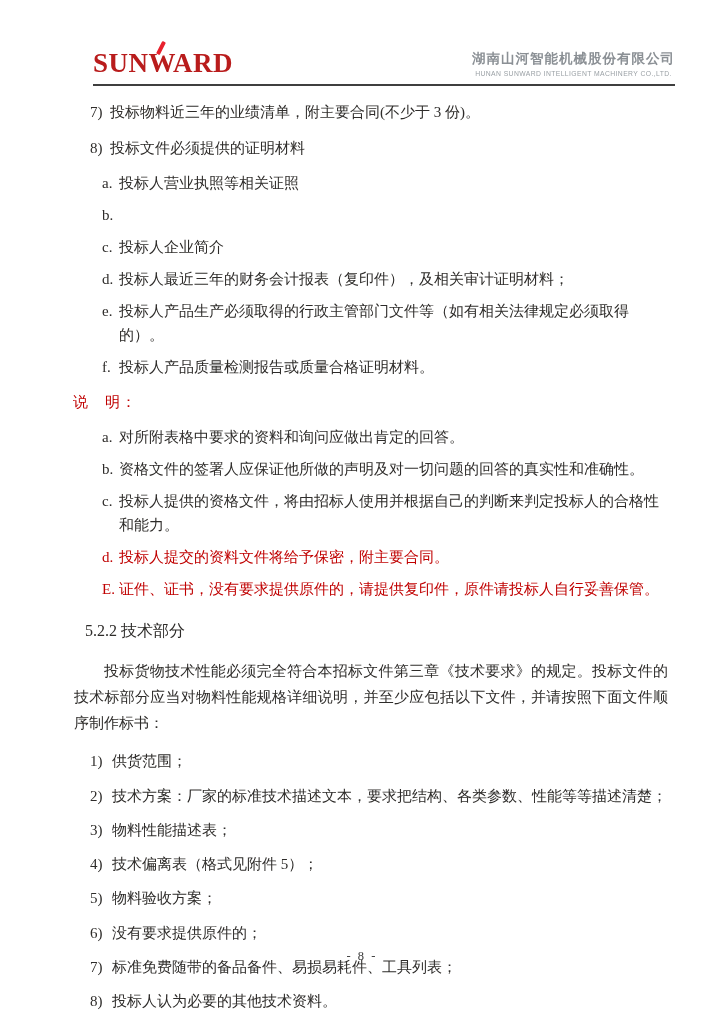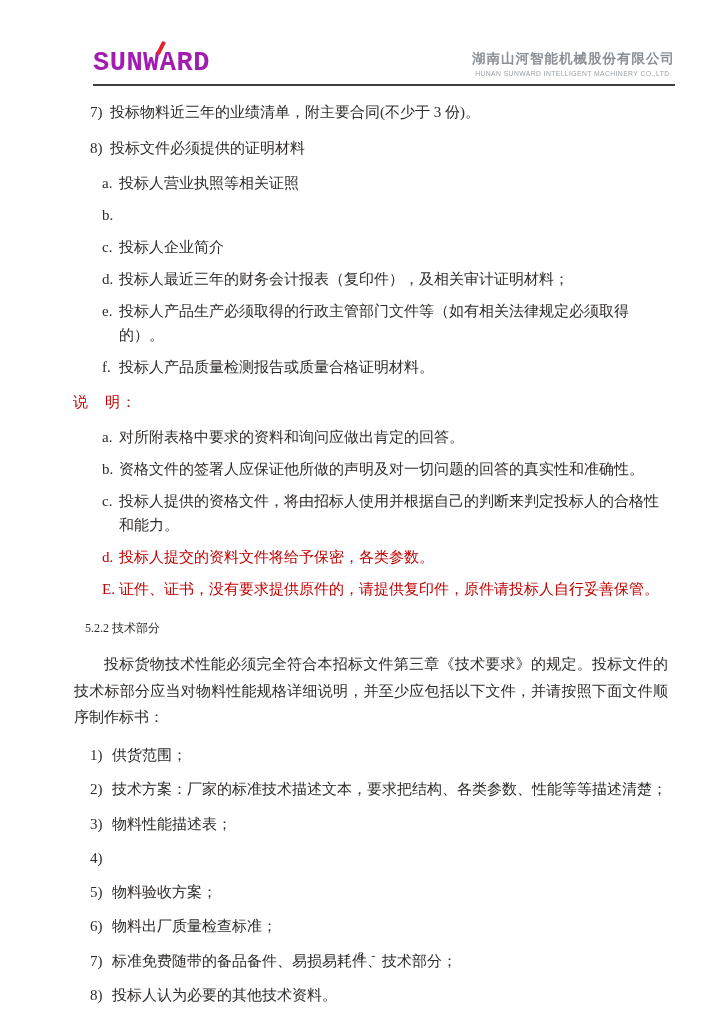--- a/index.html
+++ b/index.html
@@ -16,25 +16,25 @@
     background: #ffffff;
   }
 
   
   .header-inner { margin: 42px 49px 0 93px; }
   .header-row {
     display: flex; justify-content: space-between; align-items: flex-end;
   }
   .logo {
     position: relative;
-    font-family: Liberation Mono, monospace;
+    font-family: Liberation Serif, serif;
     font-weight: bold;
     font-size: 27px;
     letter-spacing: 0.5px;
-    color: #a21caf;
+    color: #b91c1c;
     line-height: 1;
     padding-top: 8px;
   }
   .logo-accent {
     position: absolute;
     left: 66px; top: -1px;
     width: 4px; height: 14px;
     background: #e8212d;
     transform: rotate(27deg);
     border-radius: 1px;
@@ -72,21 +72,21 @@
   .sub-item { display: flex; margin-left: 40px; margin-bottom: 8px; line-height: 1.6; }
   .sub-item .letter { flex: none; width: 17px; }
   .red { color: #c00000; }
   .note-heading {
     margin: 12px 0 11px 11px;
     color: #c00000;
     letter-spacing: 1px;
   }
   .sec-heading-522 {
     margin: 18px 0 14px 23px;
-    font-size: 12px;
+    font-size: 16px;
   }
   .para {
     text-indent: 2em;
     text-align: justify;
     line-height: 1.75;
     margin: 0 0 14px 12px;
   }
   .tech-item { display: flex; margin-left: 28px; margin-bottom: 11px; }
   .tech-item .num { flex: none; width: 22px; }
 
@@ -164,21 +164,21 @@
     <div class="sub-item">
       <span class="letter">b.</span>
       <span>资格文件的签署人应保证他所做的声明及对一切问题的回答的真实性和准确性。</span>
     </div>
     <div class="sub-item">
       <span class="letter">c.</span>
       <span>投标人提供的资格文件，将由招标人使用并根据自己的判断来判定投标人的合格性和能力。</span>
     </div>
     <div class="sub-item red">
       <span class="letter">d.</span>
-      <span>投标人提交的资料文件将给予保密，各类参数。</span>
+      <span>投标人提交的资料文件将给予保密，附主要合同。</span>
     </div>
     <div class="sub-item red">
       <span class="letter">E.</span>
       <span>证件、证书，没有要求提供原件的，请提供复印件，原件请投标人自行妥善保管。</span>
     </div>
 
     <div class="sec-heading-522">5.2.2 技术部分</div>
 
     <p class="para">投标货物技术性能必须完全符合本招标文件第三章《技术要求》的规定。投标文件的技术标部分应当对物料性能规格详细说明，并至少应包括以下文件，并请按照下面文件顺序制作标书：</p>
 
@@ -189,32 +189,33 @@
     <div class="tech-item">
       <span class="num">2)</span>
       <span>技术方案：厂家的标准技术描述文本，要求把结构、各类参数、性能等等描述清楚；</span>
     </div>
     <div class="tech-item">
       <span class="num">3)</span>
       <span>物料性能描述表；</span>
     </div>
     <div class="tech-item">
       <span class="num">4)</span>
+      <span>技术偏离表（格式见附件 5）；</span>
     </div>
     <div class="tech-item">
       <span class="num">5)</span>
       <span>物料验收方案；</span>
     </div>
     <div class="tech-item">
       <span class="num">6)</span>
-      <span>物料出厂质量检查标准；</span>
+      <span>没有要求提供原件的；</span>
     </div>
     <div class="tech-item">
       <span class="num">7)</span>
-      <span>标准免费随带的备品备件、易损易耗件、技术部分；</span>
+      <span>标准免费随带的备品备件、易损易耗件、工具列表；</span>
     </div>
     <div class="tech-item">
       <span class="num">8)</span>
       <span>投标人认为必要的其他技术资料。</span>
     </div>
 
   </div>
 
   <div class="footer">- 8 -</div>
 

